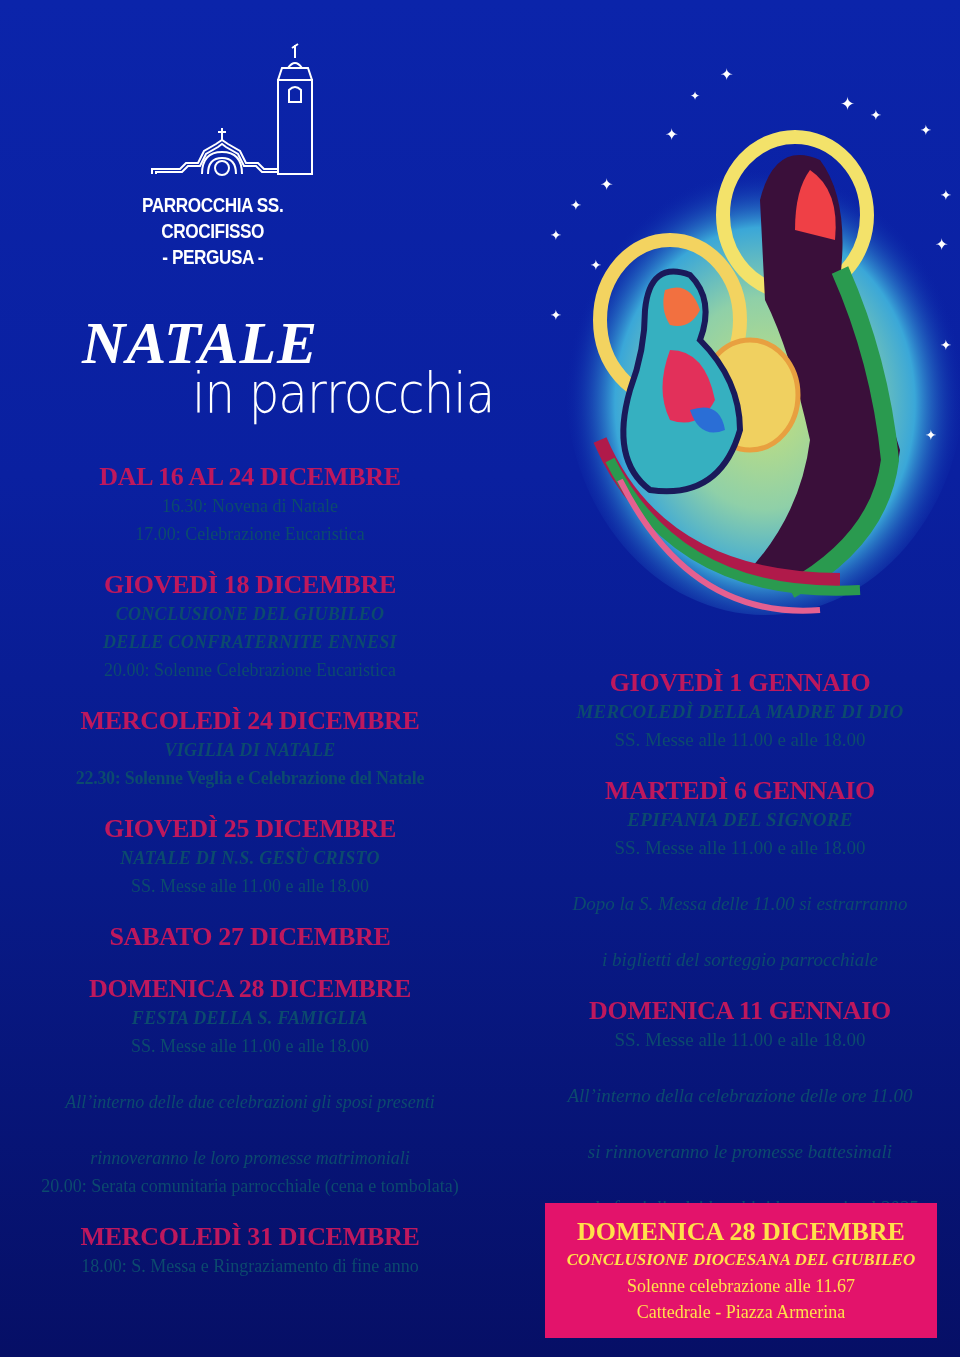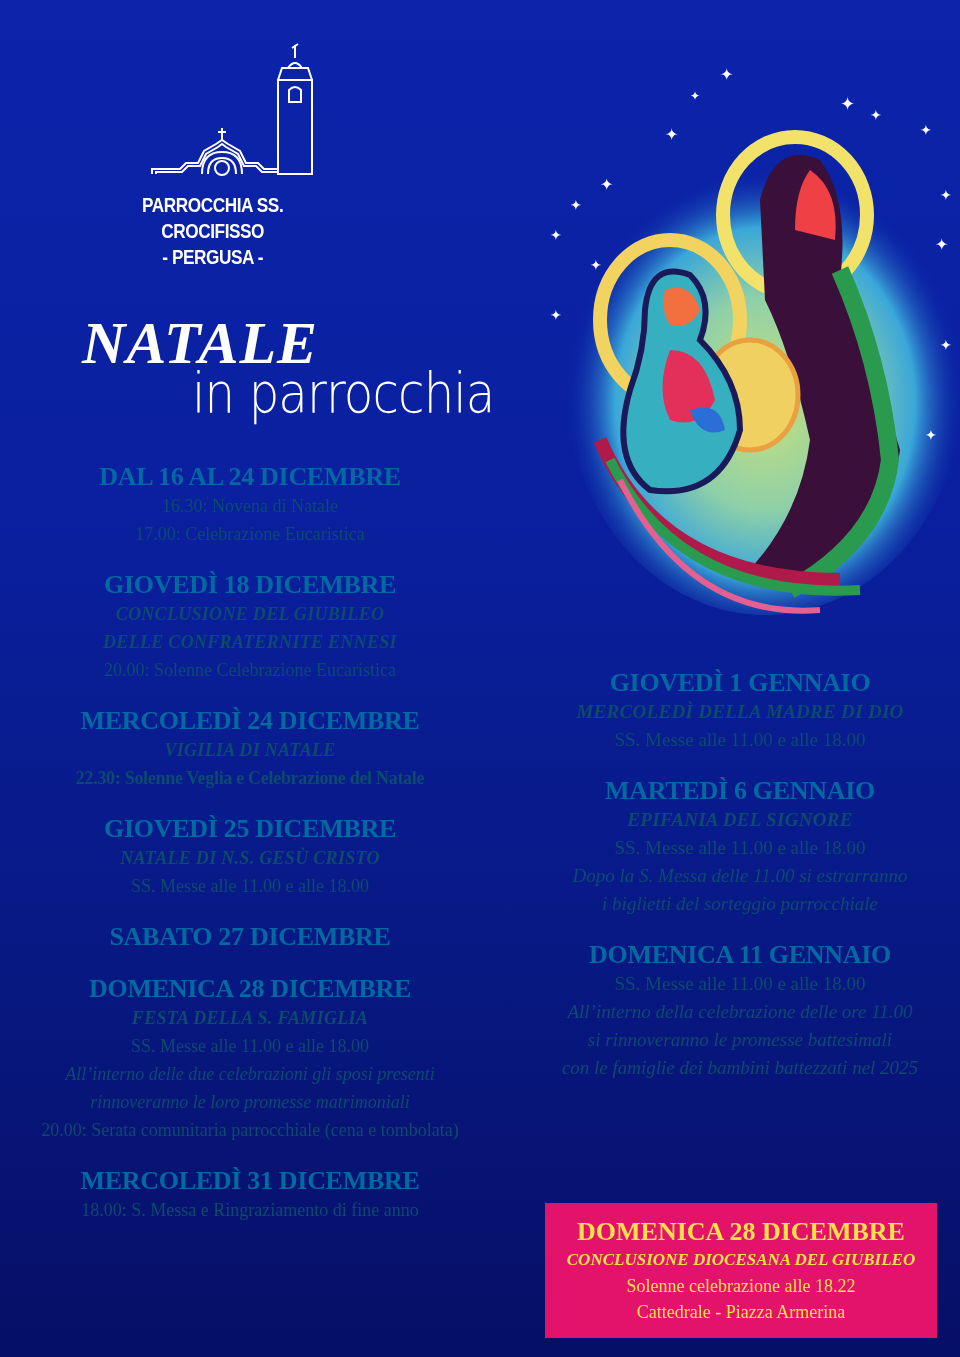--- a/index.html
+++ b/index.html
@@ -28,25 +28,25 @@
     font-family: "DejaVu Sans", sans-serif; font-weight: 300;
     font-size: 56px; line-height: 70px; color: #fff; letter-spacing: -1px;
     transform: scaleX(0.86); transform-origin: left top;
   }
   .art { position: absolute; left: 540px; top: 20px; width: 420px; height: 640px; }
   .col { position: absolute; text-align: center; }
   .col-left { left: 30px; width: 440px; top: 462px; }
   .col-right { left: 540px; width: 400px; top: 668px; }
   .event { margin-bottom: 22px; }
   .ev-head {
-    color: #0369a1; font-weight: bold; font-size: 26px; line-height: 30px;
+    color: #be185d; font-weight: bold; font-size: 26px; line-height: 30px;
     letter-spacing: -0.3px;
   }
   .ev-line { font-size: 18px; line-height: 28px; color: #0c4a6e; }
-  .ev-line.it { font-style: italic; }
+  .ev-line.it { font-style: italic; margin-top: 28px; }
   .ev-line.bi { font-style: italic; font-weight: bold; letter-spacing: 0.3px; }
   .ev-line.b { font-weight: bold; letter-spacing: -0.3px; }
   .col-right .ev-line { font-size: 19px; }
   .highlight {
     position: absolute; left: 545px; top: 1203px; width: 392px; height: 135px;
     background: #e3136b; text-align: center; color: #ffe14a;
   }
   .highlight .h-head { font-weight: bold; font-size: 26px; line-height: 30px; padding-top: 14px; color: #ffe14a; }
   .highlight .h-line { font-size: 18px; line-height: 26px; color: #ffe14a; }
   .highlight .h-line.bi { font-style: italic; font-weight: bold; font-size: 17px; }
@@ -189,15 +189,15 @@
     <div class="ev-line">SS. Messe alle 11.00 e alle 18.00</div>
     <div class="ev-line it">All’interno della celebrazione delle ore 11.00</div>
     <div class="ev-line it">si rinnoveranno le promesse battesimali</div>
     <div class="ev-line it">con le famiglie dei bambini battezzati nel 2025</div>
   </div>
 </div>
 
 <div class="highlight">
   <div class="h-head">DOMENICA 28 DICEMBRE</div>
   <div class="h-line bi">CONCLUSIONE DIOCESANA DEL GIUBILEO</div>
-  <div class="h-line">Solenne celebrazione alle 18.22</div>
+  <div class="h-line">Solenne celebrazione alle 11.67</div>
   <div class="h-line">Cattedrale - Piazza Armerina</div>
 </div>
 
 </body></html>

